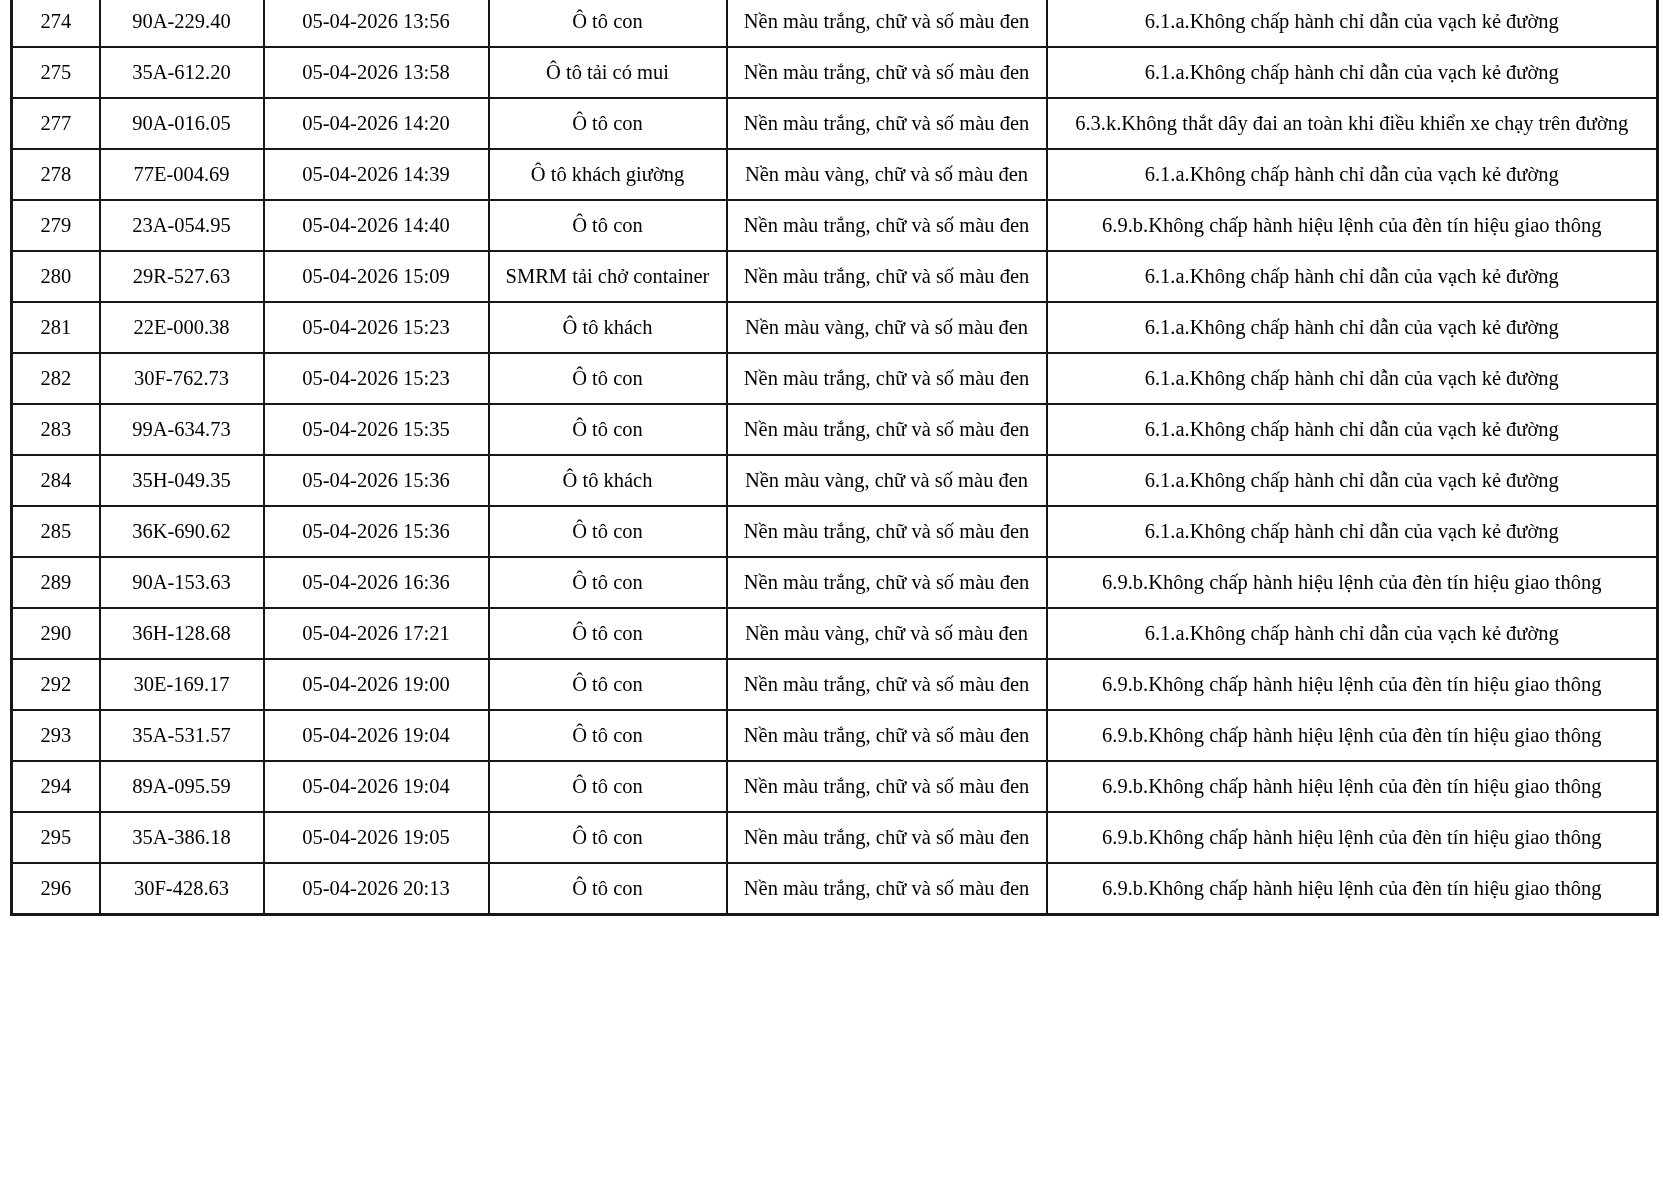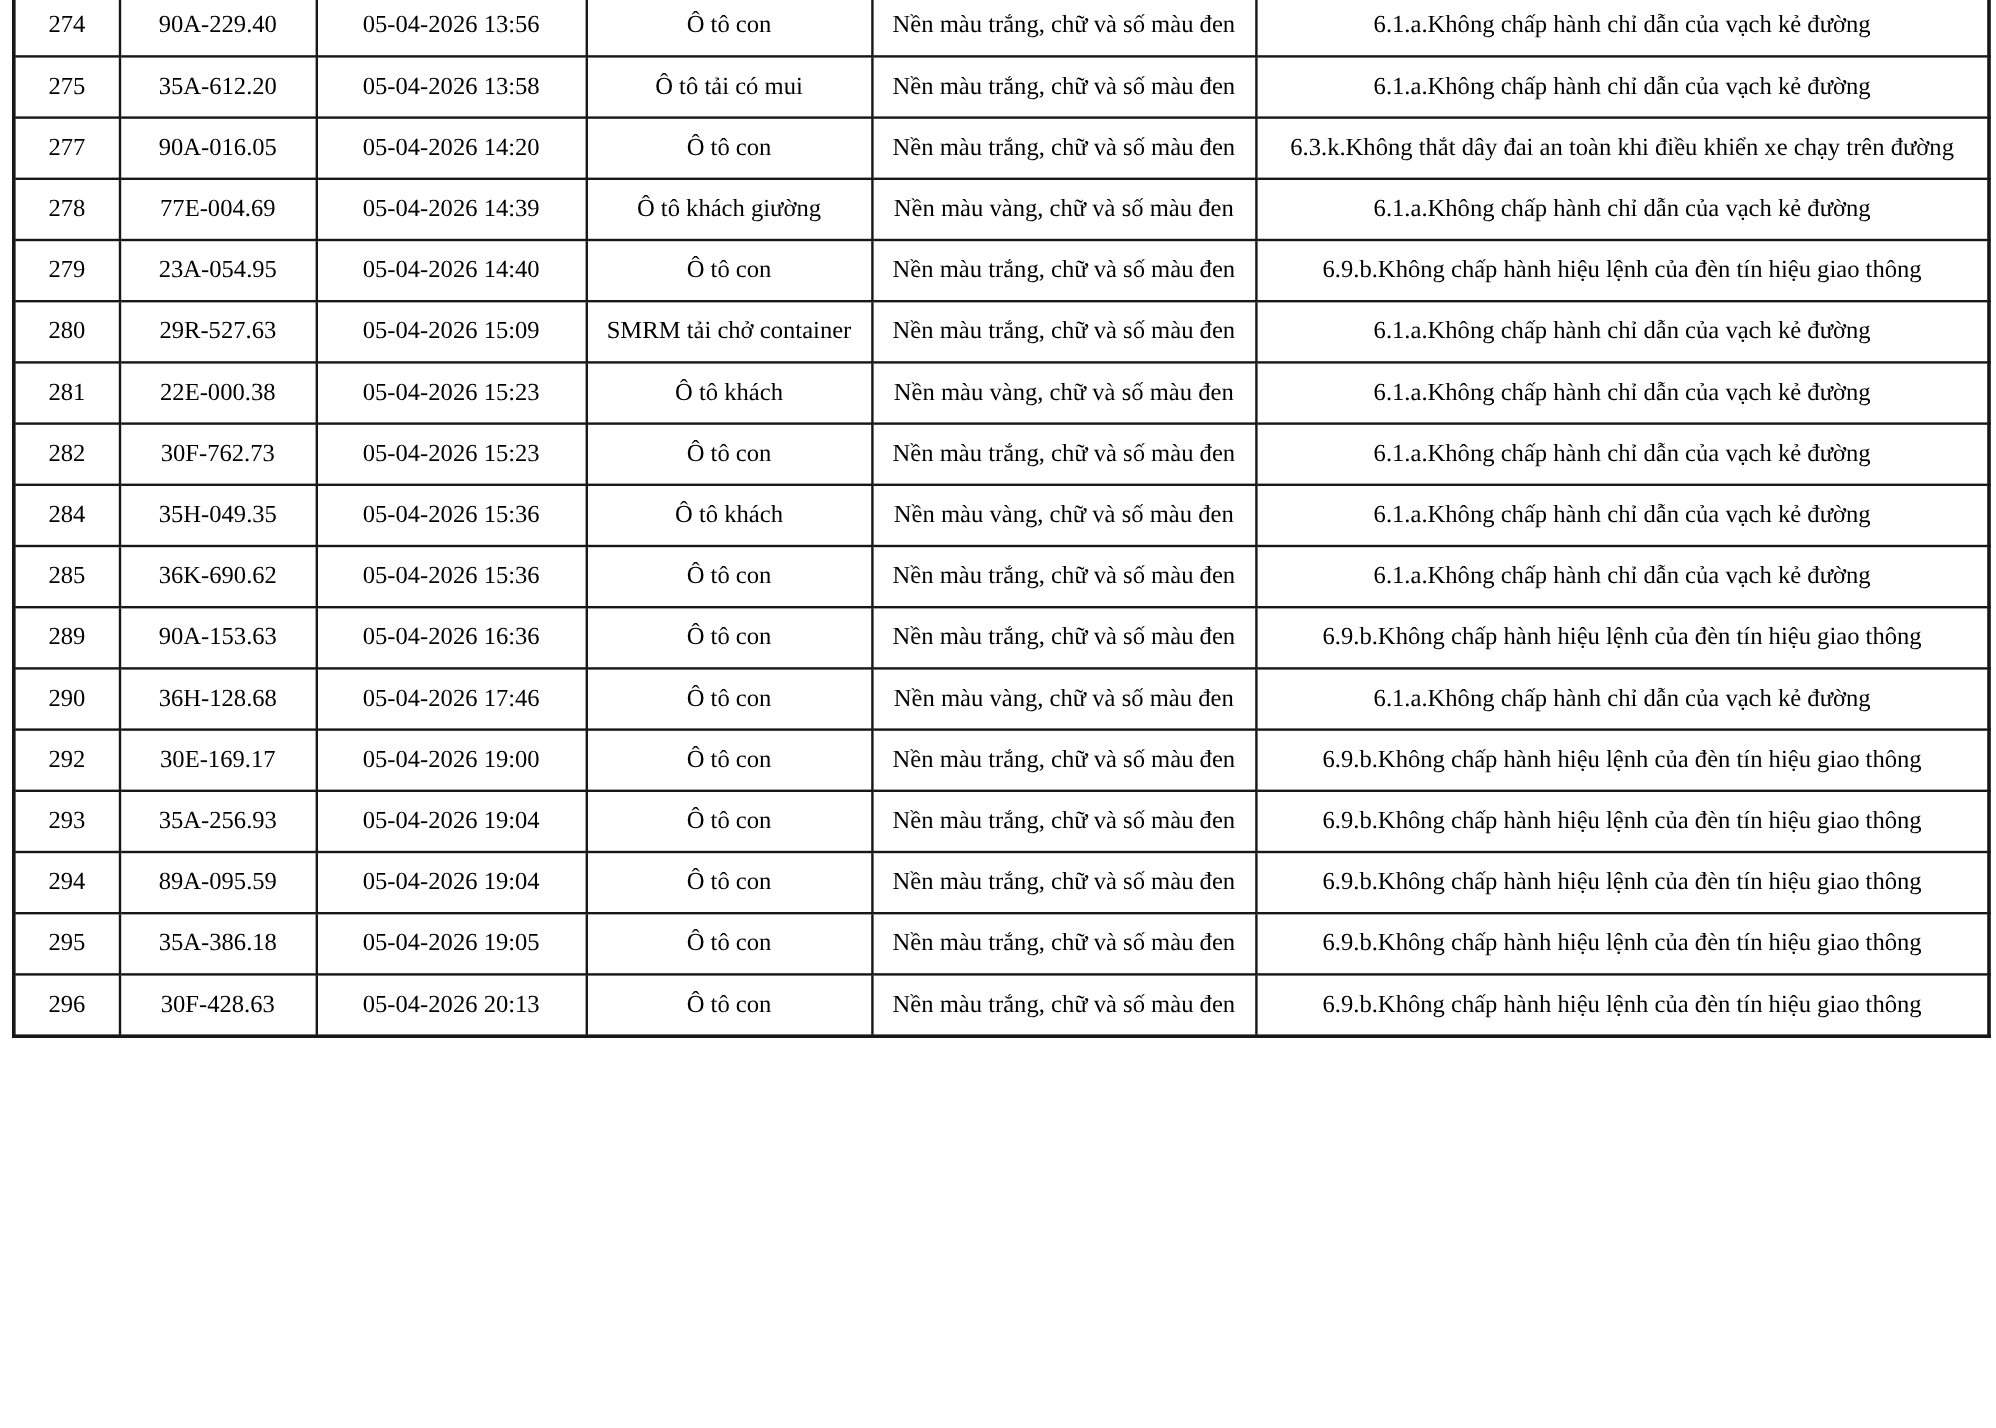--- a/index.html
+++ b/index.html
@@ -111,20 +111,28 @@
       </tr>
       <tr>
         <td>282</td>
         <td>30F-762.73</td>
         <td>05-04-2026 15:23</td>
         <td>Ô tô con</td>
         <td>Nền màu trắng, chữ và số màu đen</td>
         <td>6.1.a.Không chấp hành chỉ dẫn của vạch kẻ đường</td>
       </tr>
       <tr>
+        <td>283</td>
+        <td>99A-634.73</td>
+        <td>05-04-2026 15:35</td>
+        <td>Ô tô con</td>
+        <td>Nền màu trắng, chữ và số màu đen</td>
+        <td>6.1.a.Không chấp hành chỉ dẫn của vạch kẻ đường</td>
+      </tr>
+      <tr>
         <td>284</td>
         <td>35H-049.35</td>
         <td>05-04-2026 15:36</td>
         <td>Ô tô khách</td>
         <td>Nền màu vàng, chữ và số màu đen</td>
         <td>6.1.a.Không chấp hành chỉ dẫn của vạch kẻ đường</td>
       </tr>
       <tr>
         <td>285</td>
         <td>36K-690.62</td>
@@ -137,36 +145,36 @@
         <td>289</td>
         <td>90A-153.63</td>
         <td>05-04-2026 16:36</td>
         <td>Ô tô con</td>
         <td>Nền màu trắng, chữ và số màu đen</td>
         <td>6.9.b.Không chấp hành hiệu lệnh của đèn tín hiệu giao thông</td>
       </tr>
       <tr>
         <td>290</td>
         <td>36H-128.68</td>
-        <td>05-04-2026 17:46</td>
+        <td>05-04-2026 17:21</td>
         <td>Ô tô con</td>
         <td>Nền màu vàng, chữ và số màu đen</td>
         <td>6.1.a.Không chấp hành chỉ dẫn của vạch kẻ đường</td>
       </tr>
       <tr>
         <td>292</td>
         <td>30E-169.17</td>
         <td>05-04-2026 19:00</td>
         <td>Ô tô con</td>
         <td>Nền màu trắng, chữ và số màu đen</td>
         <td>6.9.b.Không chấp hành hiệu lệnh của đèn tín hiệu giao thông</td>
       </tr>
       <tr>
         <td>293</td>
-        <td>35A-256.93</td>
+        <td>35A-531.57</td>
         <td>05-04-2026 19:04</td>
         <td>Ô tô con</td>
         <td>Nền màu trắng, chữ và số màu đen</td>
         <td>6.9.b.Không chấp hành hiệu lệnh của đèn tín hiệu giao thông</td>
       </tr>
       <tr>
         <td>294</td>
         <td>89A-095.59</td>
         <td>05-04-2026 19:04</td>
         <td>Ô tô con</td>

